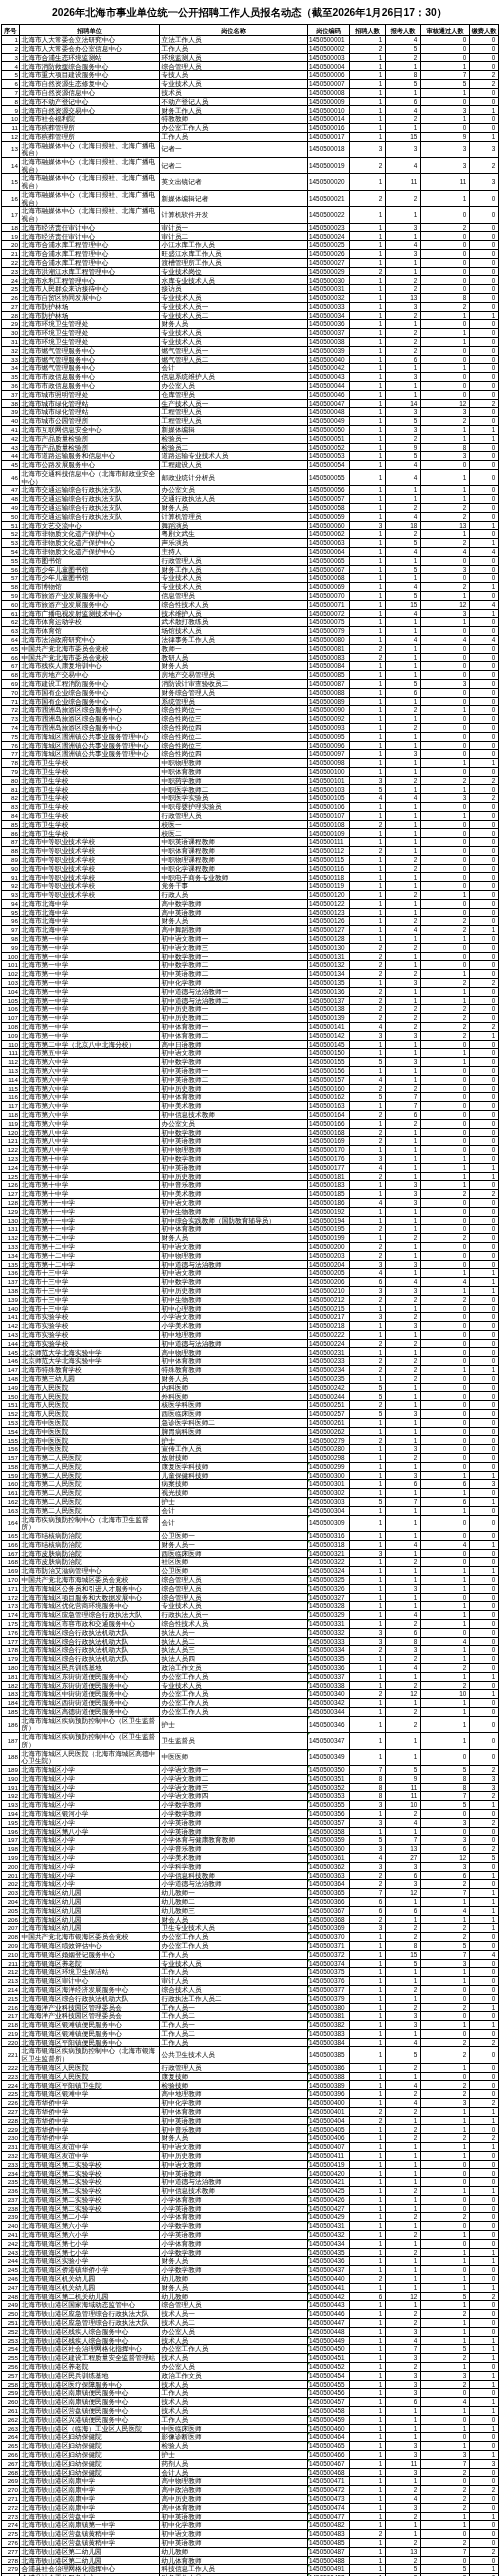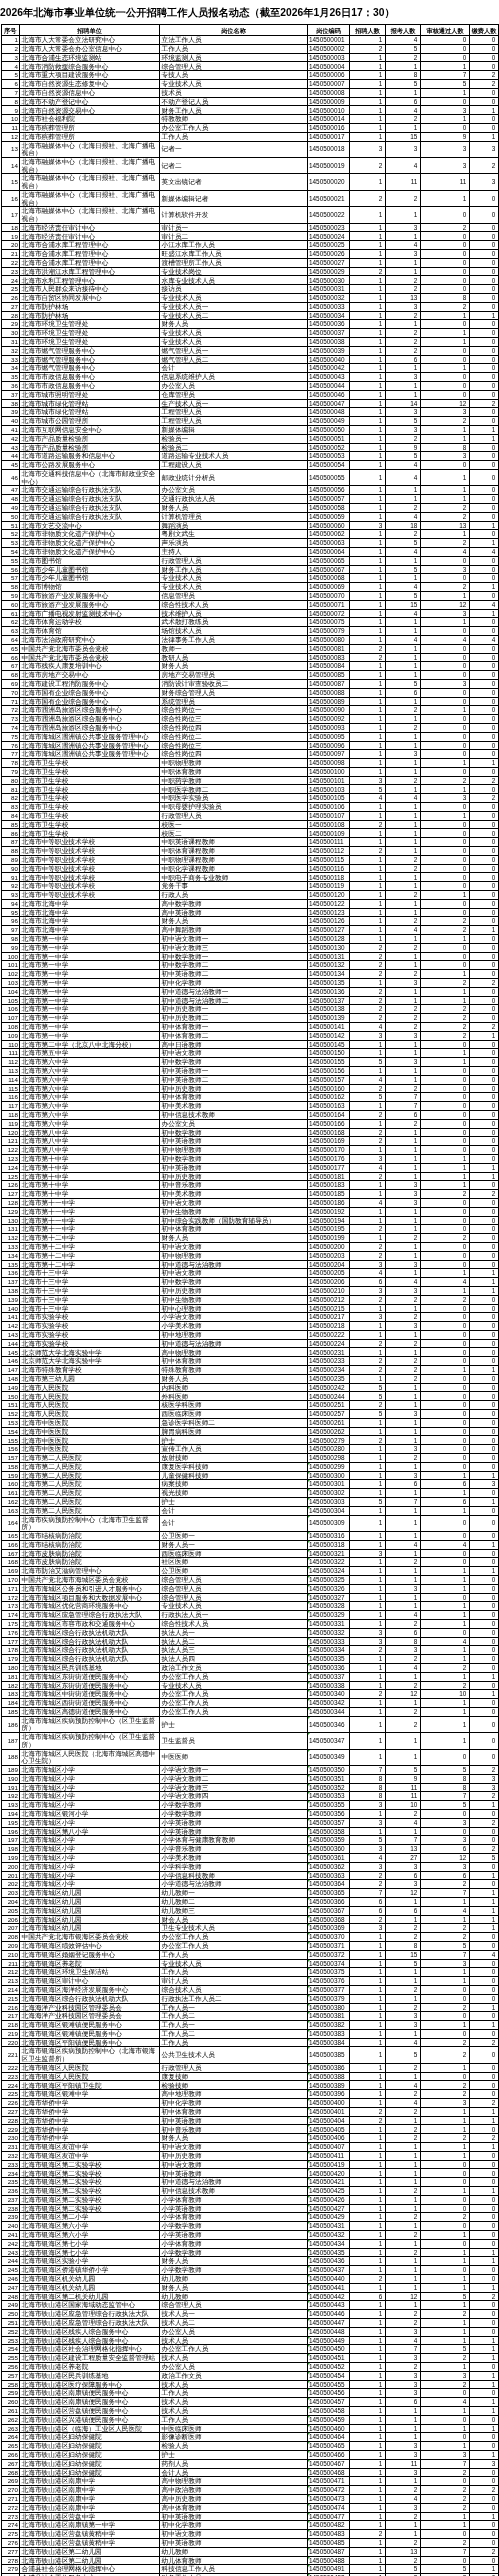--- a/index.html
+++ b/index.html
@@ -1,19 +1,19 @@
 <!DOCTYPE html>
 <html style="--border: #000000; --text: #000000; --bg: #ffffff; --green: #2e9e2e;font-size:8.2px"><head>
 <meta charset="utf-8">
 <style>
   :root { --border:#000; --text:#000; --bg:#fff; --green:#2e9e2e; }
   html,body { margin:0; padding:0; background:var(--bg); }
   body { width:499px; color:var(--text); font-family:"Liberation Sans","DejaVu Sans",sans-serif; }
   .title {
-    margin:0; padding:5.7px 0 4.6px; text-align:left;
+    margin:0; padding:5.7px 0 4.6px; text-align:center;
     font-size:10.3px; font-weight:bold; letter-spacing:0px; white-space:nowrap;
   }
   table.grid {
     border-collapse:collapse; table-layout:fixed;
     width:498px; margin:0 0.5px;
   }
   .grid th, .grid td {
     border:0.5px solid var(--border);
     overflow:hidden; vertical-align:middle;
     box-sizing:border-box;

